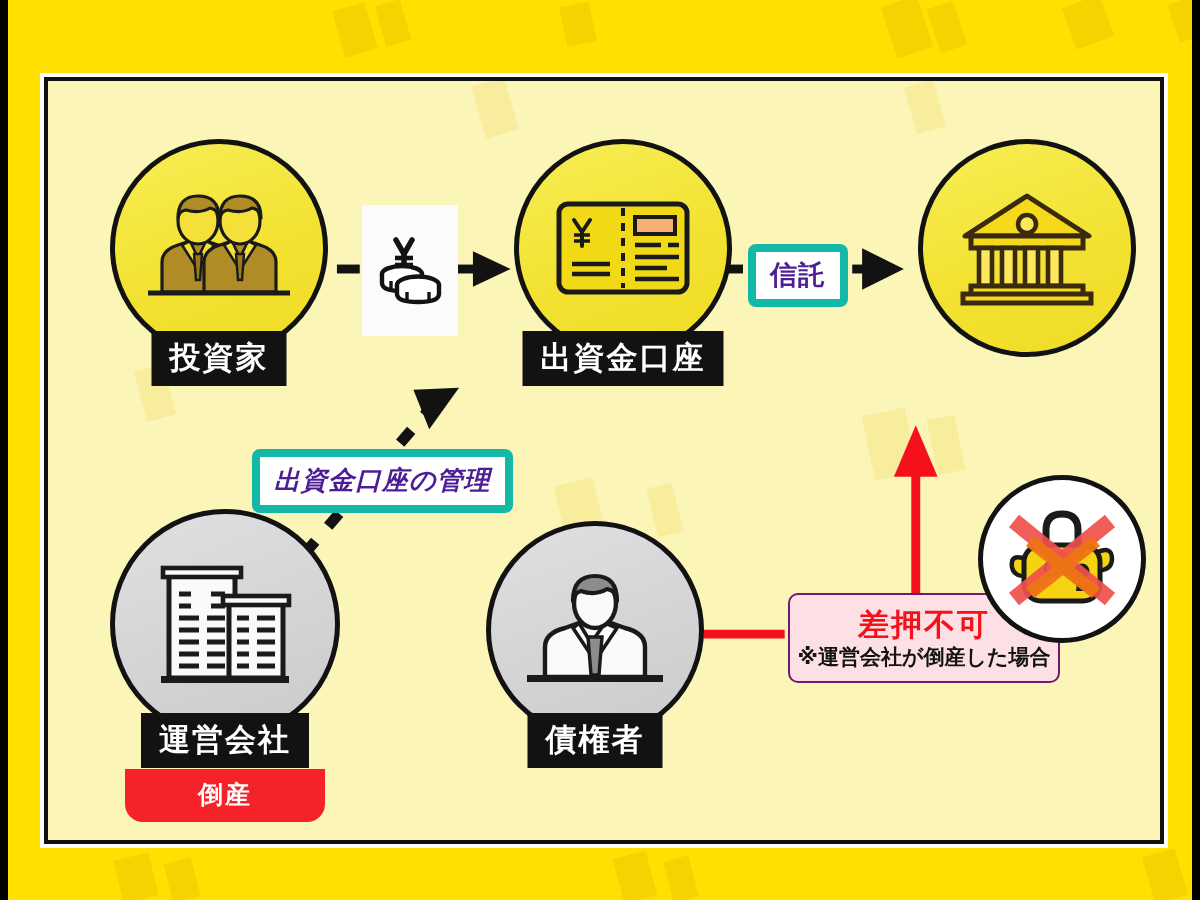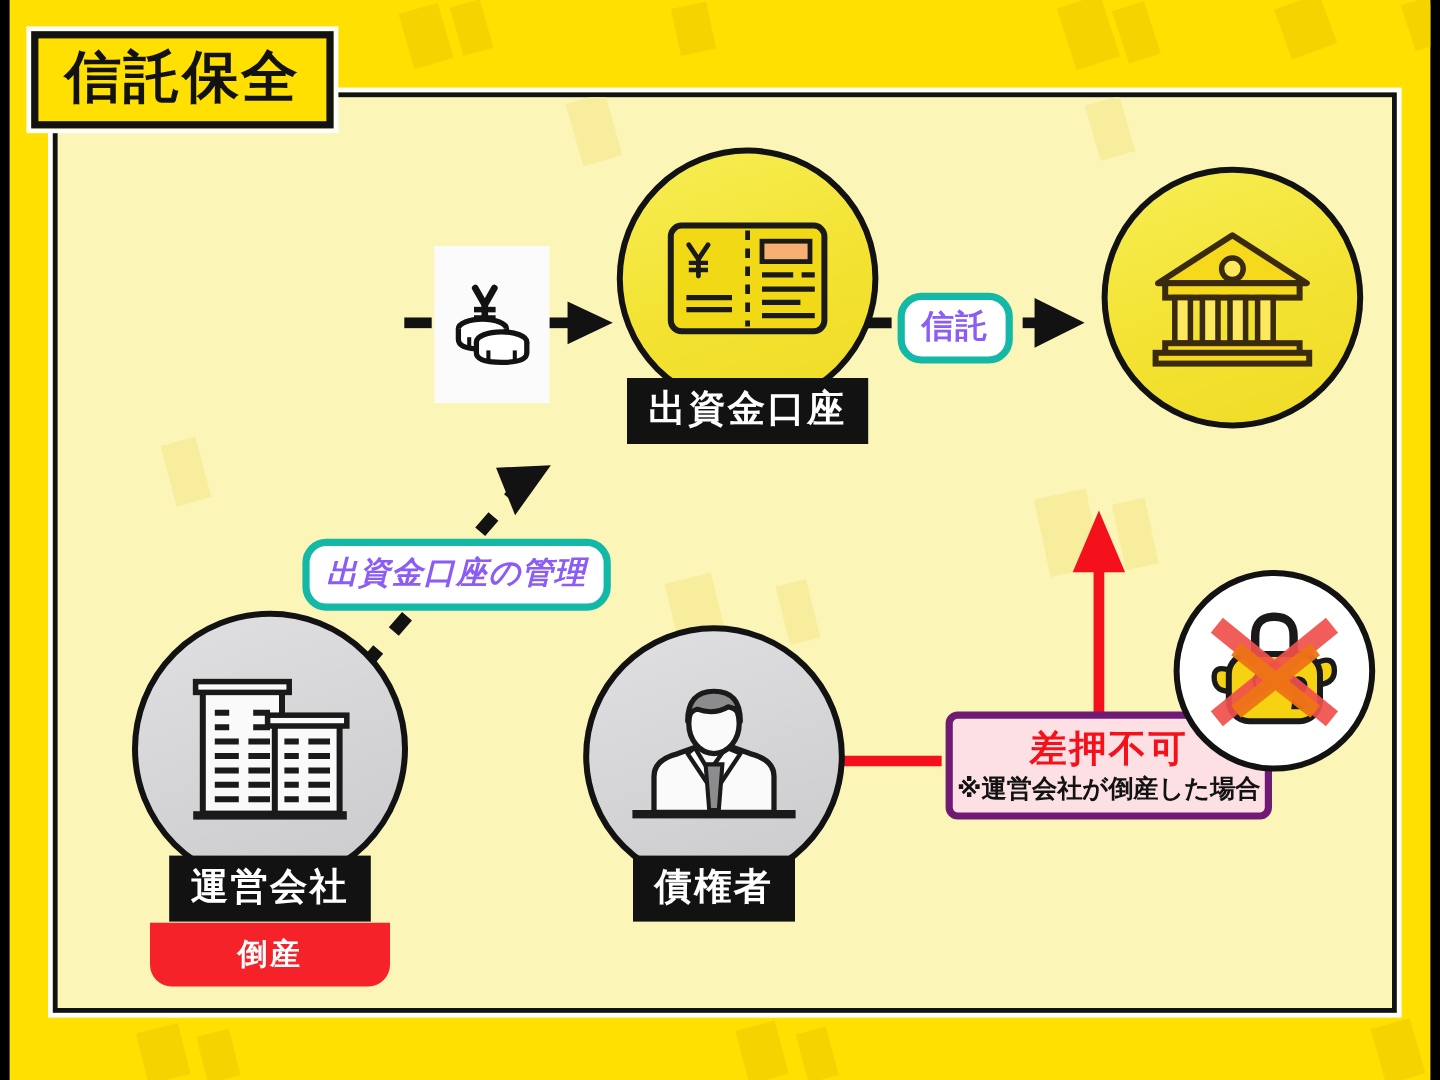--- a/index.html
+++ b/index.html
@@ -112,44 +112,44 @@
     border-bottom-right-radius: 18px;
     white-space: nowrap;
     z-index: 14;
     text-align: center;
   }
 
   
   .pill {
     position: absolute;
     background: #FFFFFF;
-    border: 6px solid #14b8a6;
-    border-radius: 20px;
-    font-weight: 700;
-    color: #8b5cf6;
+    border: 8px solid #14b8a6;
+    border-radius: 8px;
+    font-weight: 700;
+    color: #4c1d95;
     white-space: nowrap;
     z-index: 20;
     line-height: 1;
   }
   #trust-pill { font-size: 27px; padding: 9px 14px 11px 14px; letter-spacing: 1px; }
   #manage-pill { font-size: 26px; padding: 10px 14px 12px 14px; letter-spacing: 1px; }
 
   
   #coin-card {
     position: absolute;
     background: #FBFBFB;
     z-index: 18;
     display: flex; align-items: center; justify-content: center;
   }
 
   
   #warn-box {
     position: absolute;
     background: #FDE0E4;
-    border: 6px solid #701a75;
+    border: 2px solid #701a75;
     border-radius: 10px;
     z-index: 18;
     display: flex; flex-direction: column;
     align-items: center; justify-content: center;
   }
   #warn-title {
     color: #F5111B;
     font-weight: 700;
     font-size: 31px;
     letter-spacing: 2px;
@@ -239,41 +239,61 @@
           <polygon points="368,312 414,310 384,352" fill="#121212"></polygon>
         </g>
 
         <g>
           <line x1="660" y1="559" x2="742" y2="559" stroke="#F5111B" stroke-width="9"></line>
           <line x1="874" y1="389" x2="874" y2="534" stroke="#F5111B" stroke-width="9"></line>
           <polygon points="852,400 874,348 896,400" fill="#F5111B"></polygon>
         </g>
       </svg>
 
+      <div class="node" style="left:62px; top:58px; width:218px;">
+        <div class="node-circle circle-yellow" style="width:218px;height:218px;">
+          <svg width="150" height="120" viewBox="0 0 150 120">
+
+            <path d="M18 104 L18 74 Q18 62 34 57 L46 53 L62 53 L74 57 Q90 62 90 74 L90 104 Z" fill="#B08C26" stroke="#1A1A1A" stroke-width="3.2" stroke-linejoin="round"></path>
+            <path d="M46 53 L54 70 L62 53 L70 57 L54 82 L38 57 Z" fill="#F5E03A" stroke="#1A1A1A" stroke-width="2.6" stroke-linejoin="round"></path>
+            <path d="M50 66 L58 66 L56 92 L52 92 Z" fill="#9A7A1E" stroke="#1A1A1A" stroke-width="2.4"></path>
+            <ellipse cx="54" cy="33" rx="20" ry="23" fill="#F5E03A" stroke="#1A1A1A" stroke-width="3.2"></ellipse>
+            <path d="M34 30 Q34 8 54 8 Q75 8 75 30 Q75 22 66 20 Q56 26 42 22 Q35 23 34 30 Z" fill="#B08C26" stroke="#1A1A1A" stroke-width="3.2" stroke-linejoin="round"></path>
+
+            <path d="M60 104 L60 74 Q60 62 76 57 L88 53 L104 53 L116 57 Q132 62 132 74 L132 104 Z" fill="#B08C26" stroke="#1A1A1A" stroke-width="3.2" stroke-linejoin="round"></path>
+            <path d="M88 53 L96 70 L104 53 L112 57 L96 82 L80 57 Z" fill="#F5E03A" stroke="#1A1A1A" stroke-width="2.6" stroke-linejoin="round"></path>
+            <path d="M92 66 L100 66 L98 92 L94 92 Z" fill="#9A7A1E" stroke="#1A1A1A" stroke-width="2.4"></path>
+            <ellipse cx="96" cy="33" rx="20" ry="23" fill="#F5E03A" stroke="#1A1A1A" stroke-width="3.2"></ellipse>
+            <path d="M76 30 Q76 8 96 8 Q117 8 117 30 Q117 22 108 20 Q98 26 84 22 Q77 23 76 30 Z" fill="#B08C26" stroke="#1A1A1A" stroke-width="3.2" stroke-linejoin="round"></path>
+            <line x1="4" y1="105" x2="146" y2="105" stroke="#1A1A1A" stroke-width="5"></line>
+          </svg>
+        </div>
+        <div class="node-label label-lg" style="top:192px;">投資家</div>
+      </div>
 
       <div id="coin-card" style="left:314px; top:124px; width:96px; height:131px;">
         <svg width="82" height="82" viewBox="0 0 82 82">
           <path d="M27 10 L35 24 L43 10" stroke="#121212" stroke-width="5.5" fill="none" stroke-linecap="round"></path>
           <line x1="35" y1="22" x2="35" y2="40" stroke="#121212" stroke-width="5.5" stroke-linecap="round"></line>
           <line x1="26" y1="28" x2="44" y2="28" stroke="#121212" stroke-width="4.6"></line>
           <line x1="26" y1="35" x2="44" y2="35" stroke="#121212" stroke-width="4.6"></line>
 
           <ellipse cx="33" cy="44" rx="20" ry="8" fill="#FFFFFF" stroke="#121212" stroke-width="4.4"></ellipse>
           <path d="M13 44 L13 53 Q13 61 33 61 Q53 61 53 53 L53 44" fill="#FFFFFF" stroke="#121212" stroke-width="4.4" stroke-linejoin="round"></path>
           <line x1="22" y1="51" x2="22" y2="60" stroke="#121212" stroke-width="3.4"></line>
           <line x1="44" y1="51" x2="44" y2="60" stroke="#121212" stroke-width="3.4"></line>
 
           <ellipse cx="49" cy="55" rx="21" ry="8.5" fill="#FFFFFF" stroke="#121212" stroke-width="4.4"></ellipse>
           <path d="M28 55 L28 64 Q28 72 49 72 Q70 72 70 64 L70 55" fill="#FFFFFF" stroke="#121212" stroke-width="4.4" stroke-linejoin="round"></path>
           <line x1="38" y1="62" x2="38" y2="71" stroke="#121212" stroke-width="3.4"></line>
           <line x1="60" y1="62" x2="60" y2="71" stroke="#121212" stroke-width="3.4"></line>
         </svg>
       </div>
 
-      <div class="node" style="left:466px; top:42px; width:218px;">
+      <div class="node" style="left:466px; top:58px; width:218px;">
         <div class="node-circle circle-yellow" style="width:218px;height:218px;">
           <svg width="136" height="96" viewBox="0 0 136 96">
             <rect x="4" y="4" width="128" height="88" rx="9" fill="#F2D916" stroke="#1A1A1A" stroke-width="5"></rect>
             <line x1="68" y1="8" x2="68" y2="88" stroke="#1A1A1A" stroke-width="4" stroke-dasharray="8 7"></line>
 
             <path d="M19 20 L27 32 L35 20" stroke="#1A1A1A" stroke-width="4" fill="none" stroke-linecap="round"></path>
             <line x1="27" y1="31" x2="27" y2="46" stroke="#1A1A1A" stroke-width="4" stroke-linecap="round"></line>
             <line x1="19" y1="35" x2="35" y2="35" stroke="#1A1A1A" stroke-width="3.6"></line>
             <line x1="19" y1="41" x2="35" y2="41" stroke="#1A1A1A" stroke-width="3.6"></line>
             <line x1="17" y1="64" x2="55" y2="64" stroke="#1A1A1A" stroke-width="4.4"></line>
@@ -394,19 +414,14 @@
           <line x1="14" y1="20" x2="110" y2="98" stroke="#F0504C" stroke-width="16" stroke-linecap="butt" opacity="0.92"></line>
           <line x1="110" y1="20" x2="14" y2="98" stroke="#F0504C" stroke-width="16" stroke-linecap="butt" opacity="0.92"></line>
           <line x1="30" y1="40" x2="96" y2="92" stroke="#EE7415" stroke-width="13" stroke-linecap="butt" opacity="0.95"></line>
           <line x1="96" y1="40" x2="30" y2="92" stroke="#EE7415" stroke-width="13" stroke-linecap="butt" opacity="0.95"></line>
         </svg>
       </div>
 
     </div>
   </div>
 
-  <div id="title-badge">
-    <div id="title-badge-inner">
-      <div id="title-text">信託保全</div>
-    </div>
-  </div>
 
 </div>
 
 </body></html>

